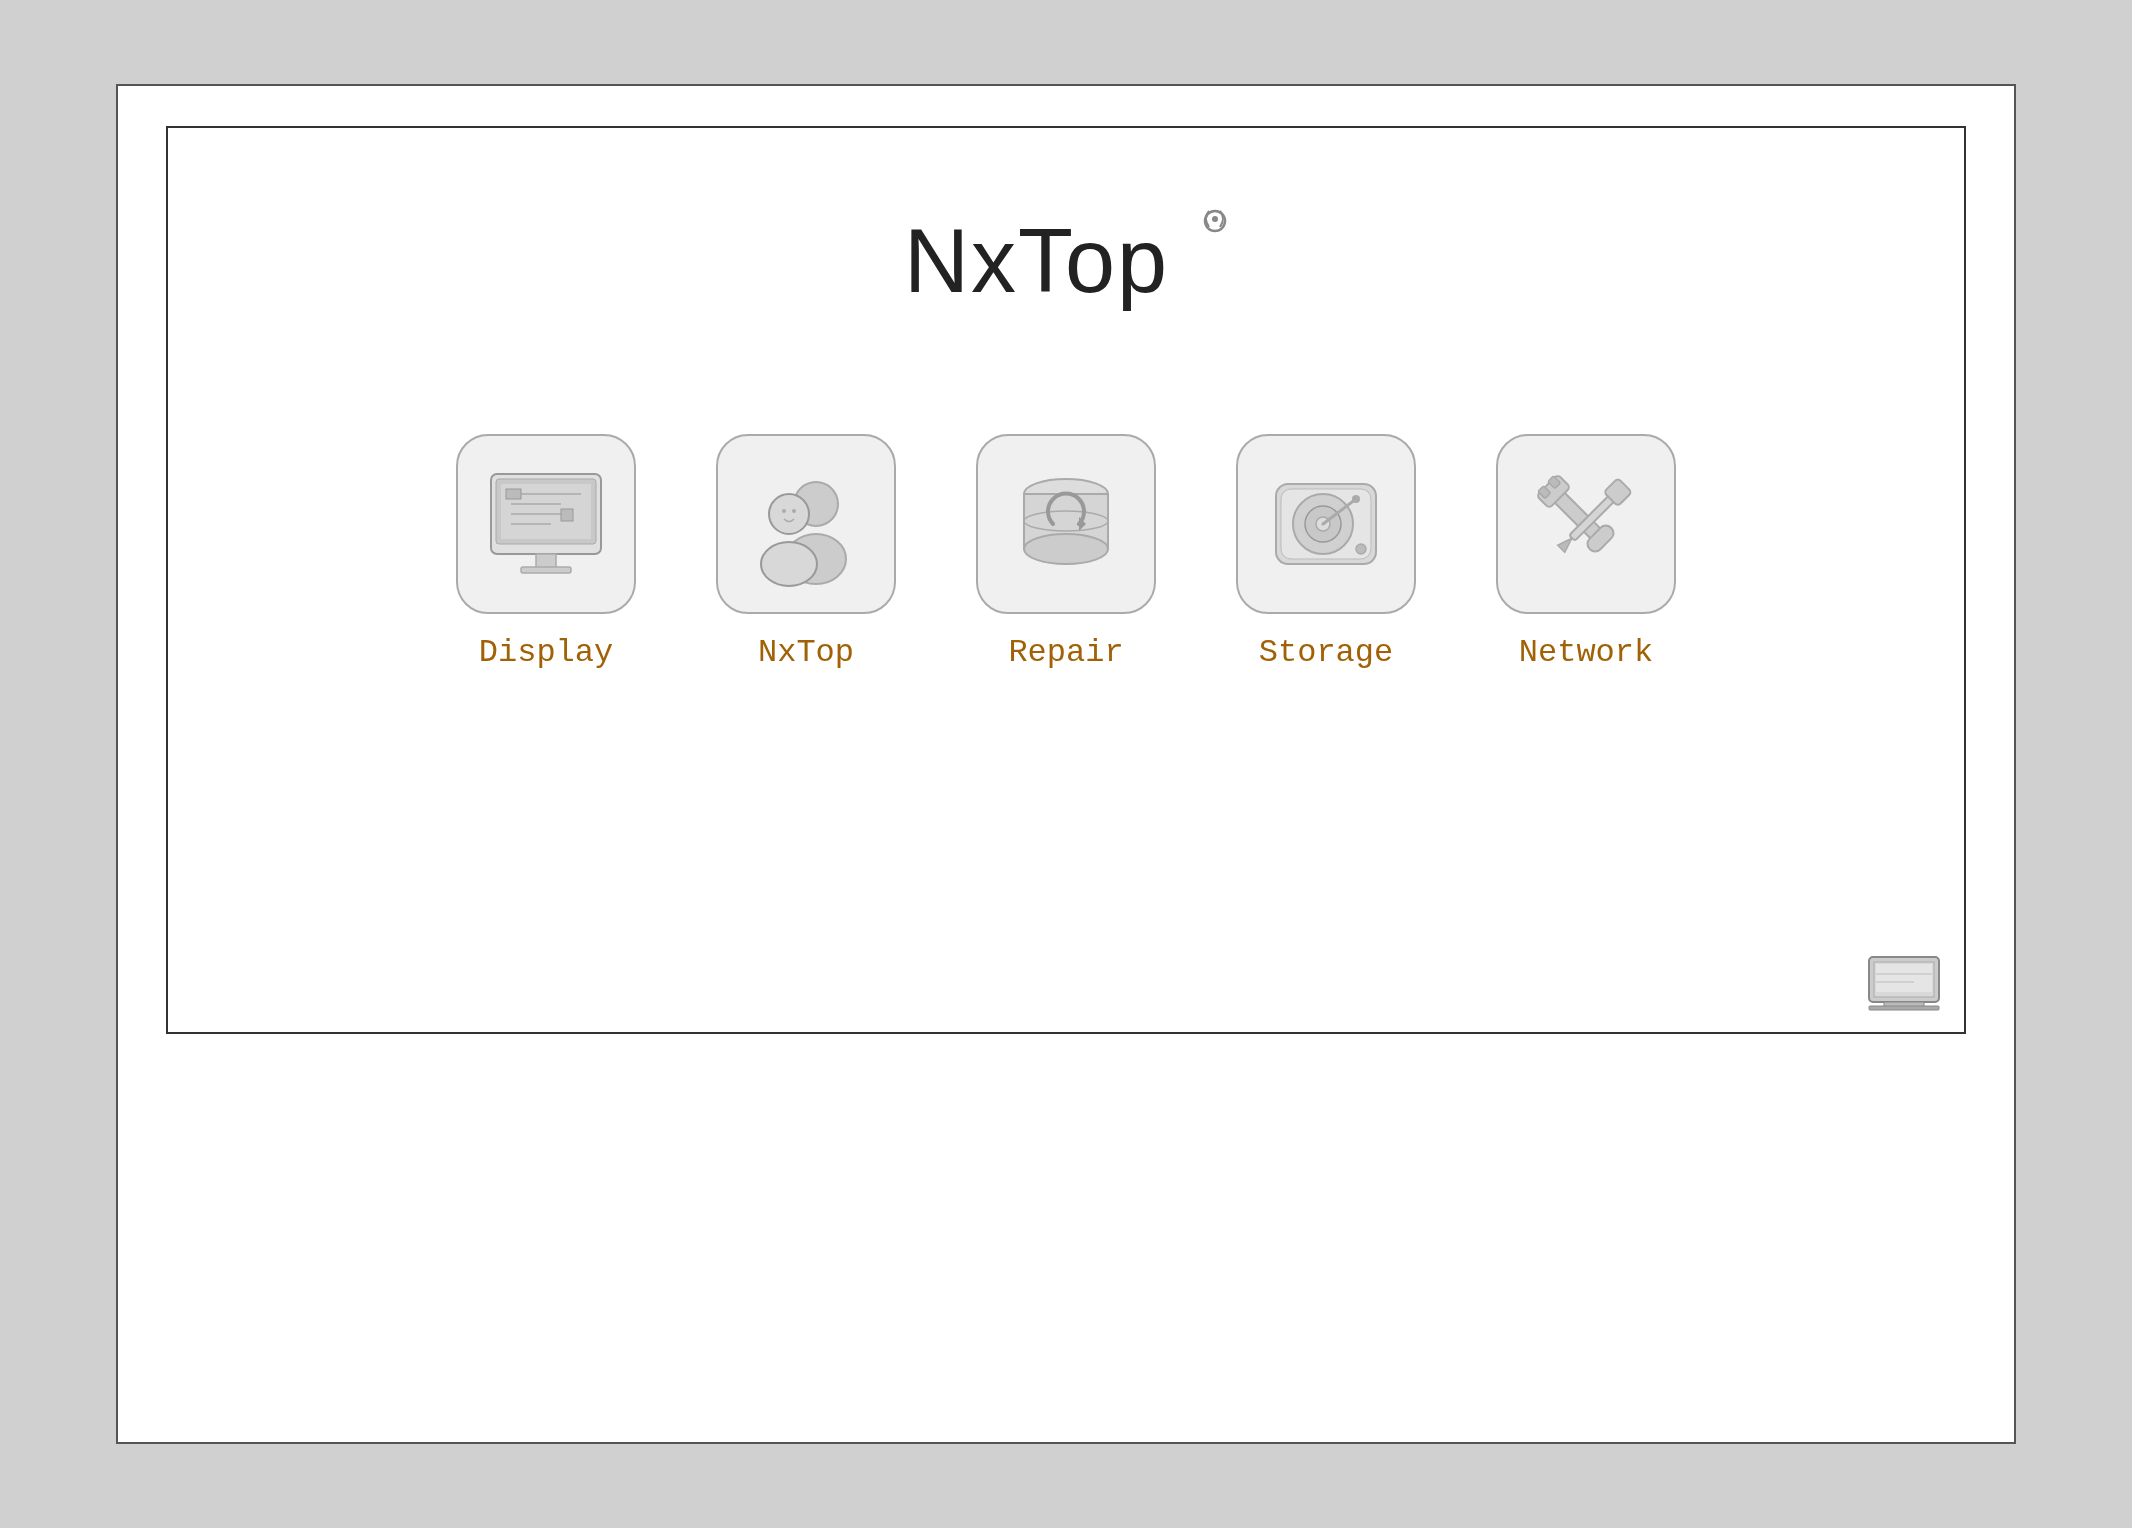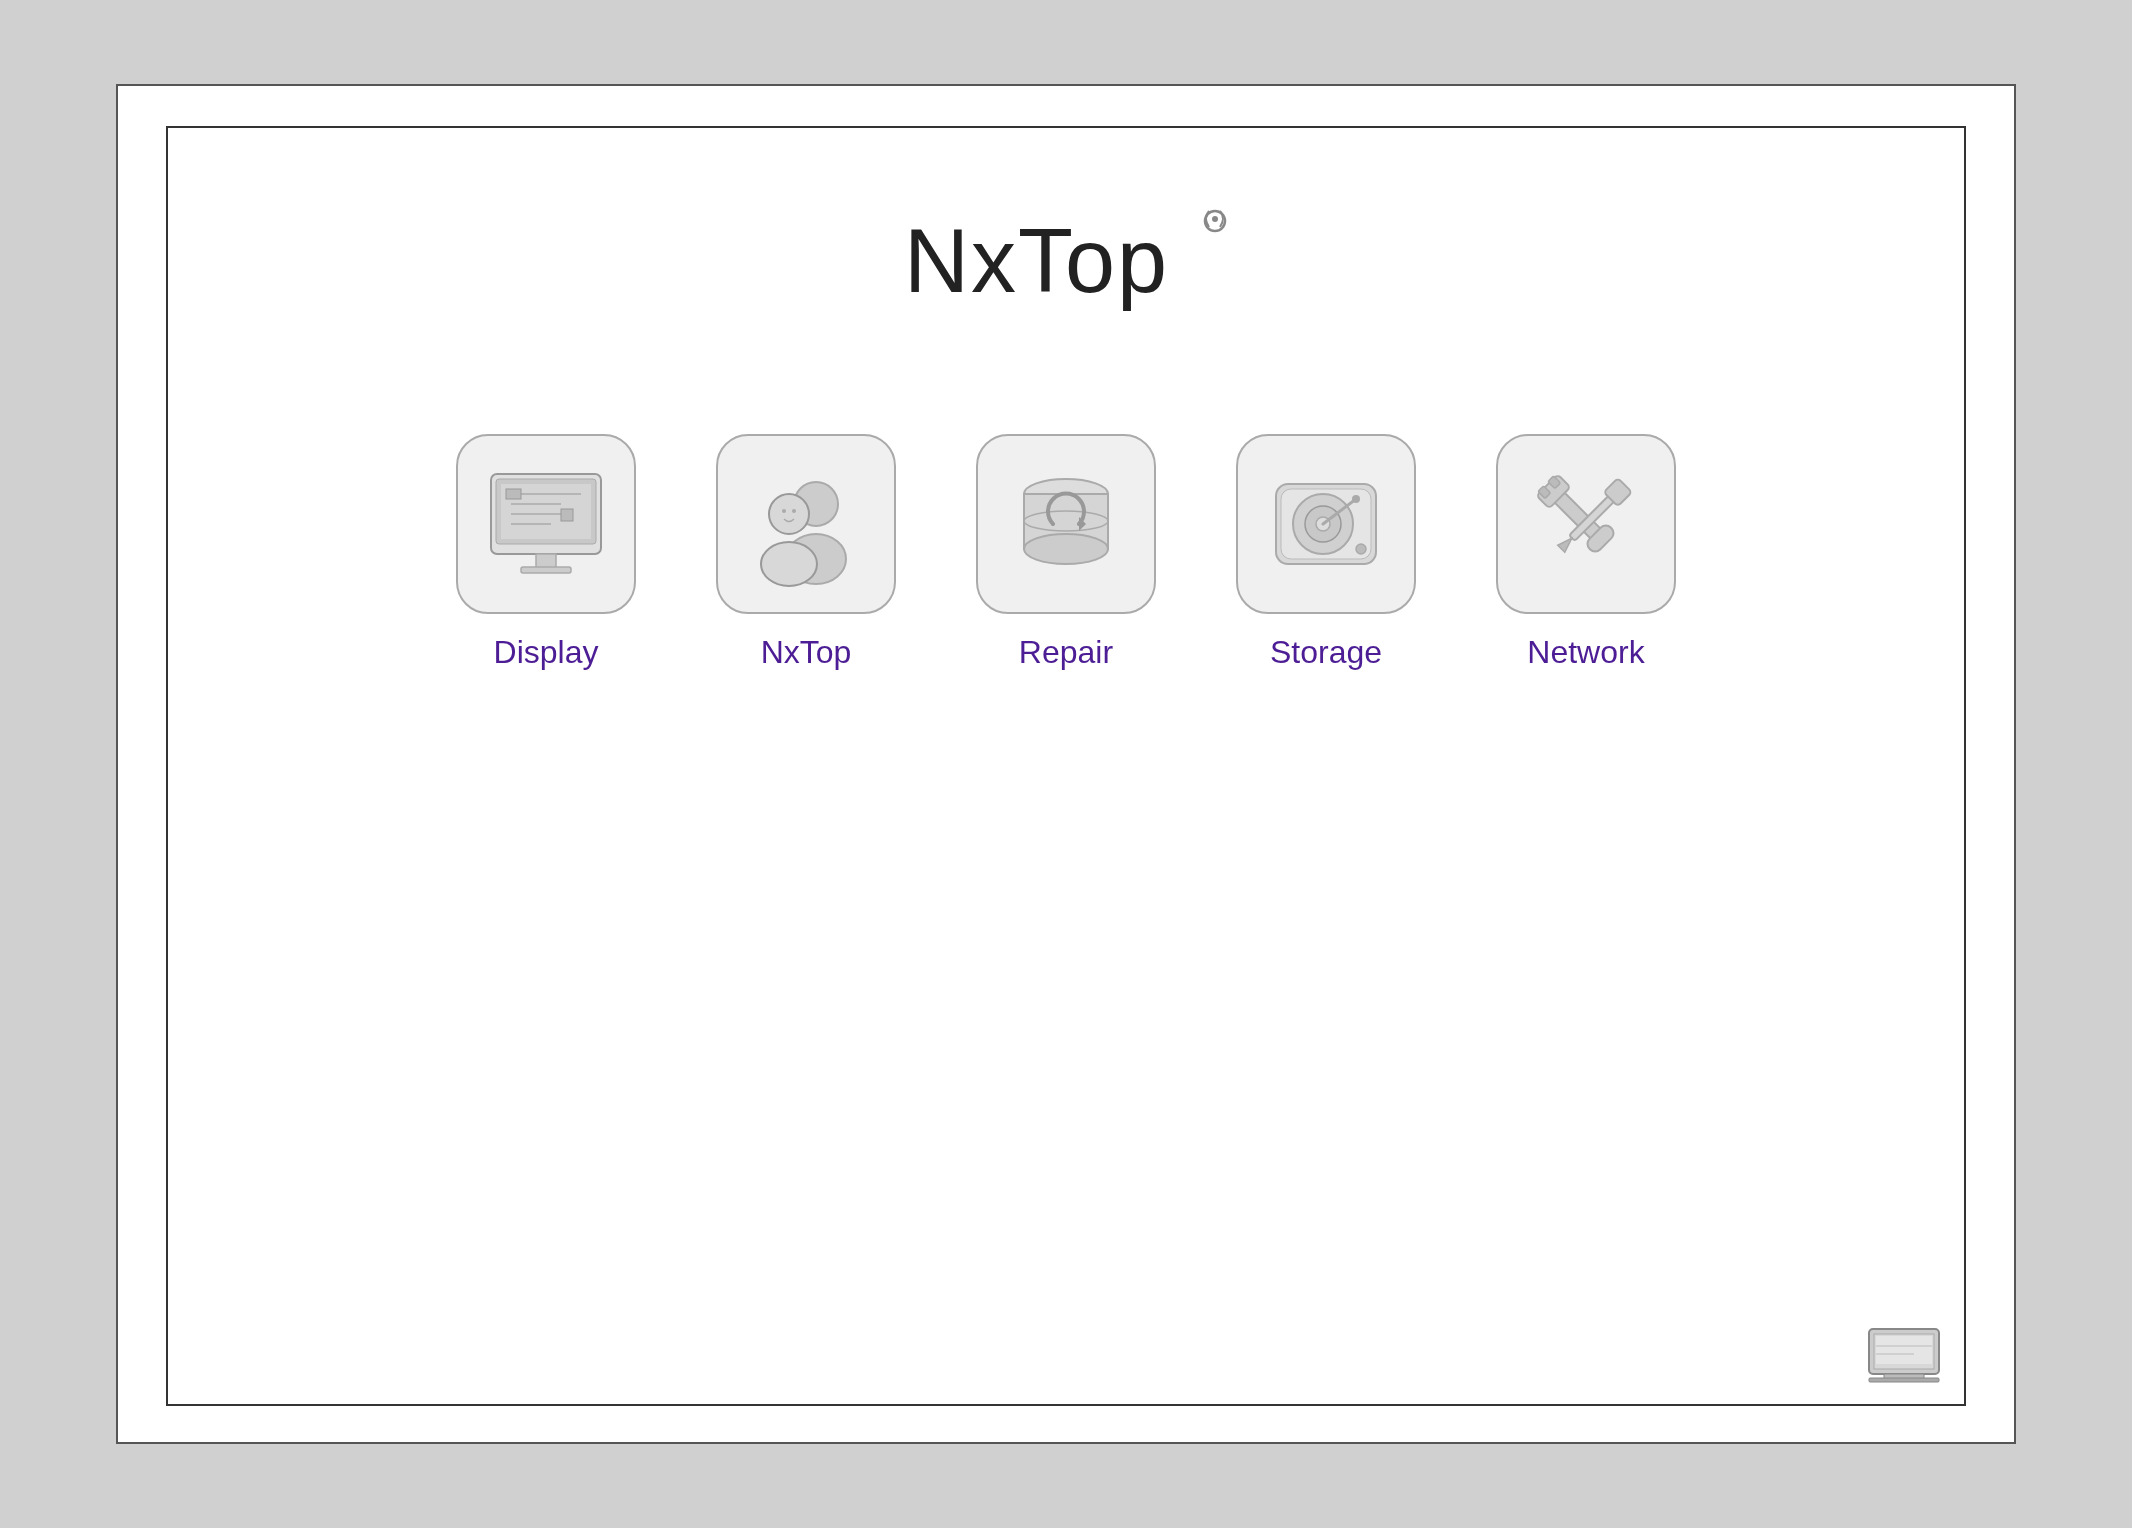--- a/index.html
+++ b/index.html
@@ -23,21 +23,21 @@
       background: #ffffff;
       border: 2px solid #555;
       position: relative;
       display: flex;
       flex-direction: column;
       align-items: center;
     }
 
     .inner-frame {
       width: 1800px;
-      height: 1280px;
+      height: 908px;
       background: #ffffff;
       border: 2px solid #333;
       margin-top: 40px;
       display: flex;
       flex-direction: column;
       align-items: center;
       position: relative;
     }
 
     .logo-area {
@@ -93,23 +93,23 @@
     }
 
     .icon-box svg {
       width: 130px;
       height: 130px;
     }
 
     .icon-label {
       margin-top: 20px;
       font-size: 32px;
-      color: #4c1d95;
+      color: #a16207;
       text-align: center;
-      font-family: Liberation Sans, sans-serif;
+      font-family: Liberation Mono, monospace;
       font-weight: 400;
     }
 
     .bottom-right-icon {
       position: absolute;
       bottom: 20px;
       right: 20px;
       width: 80px;
       height: 60px;
     }

